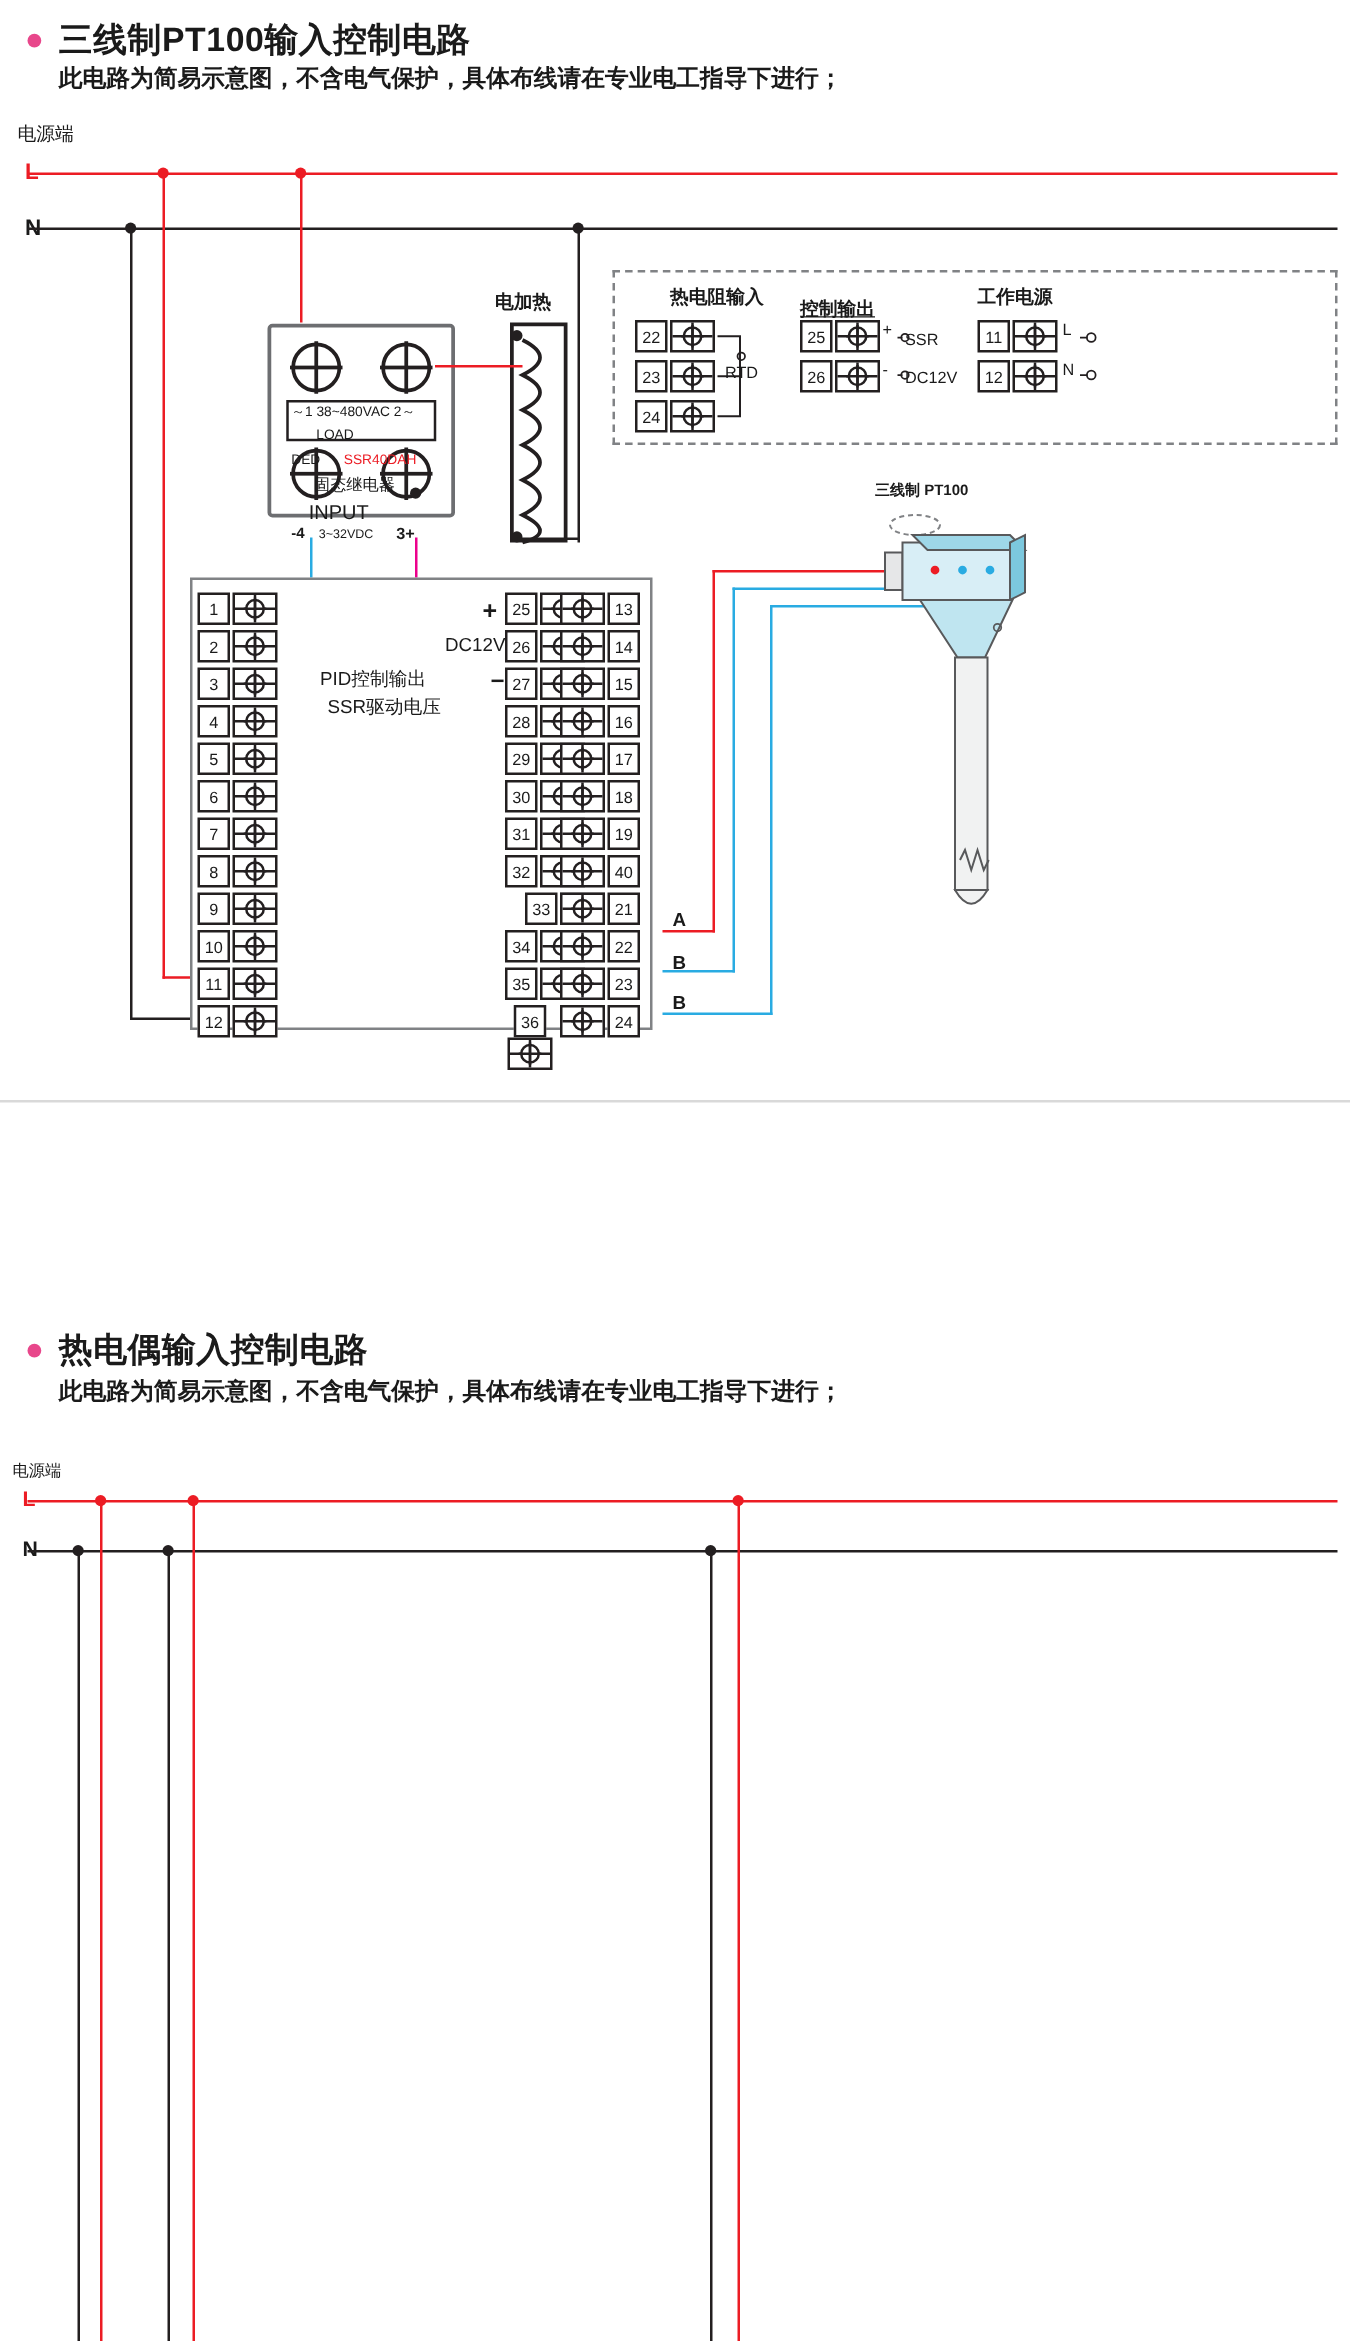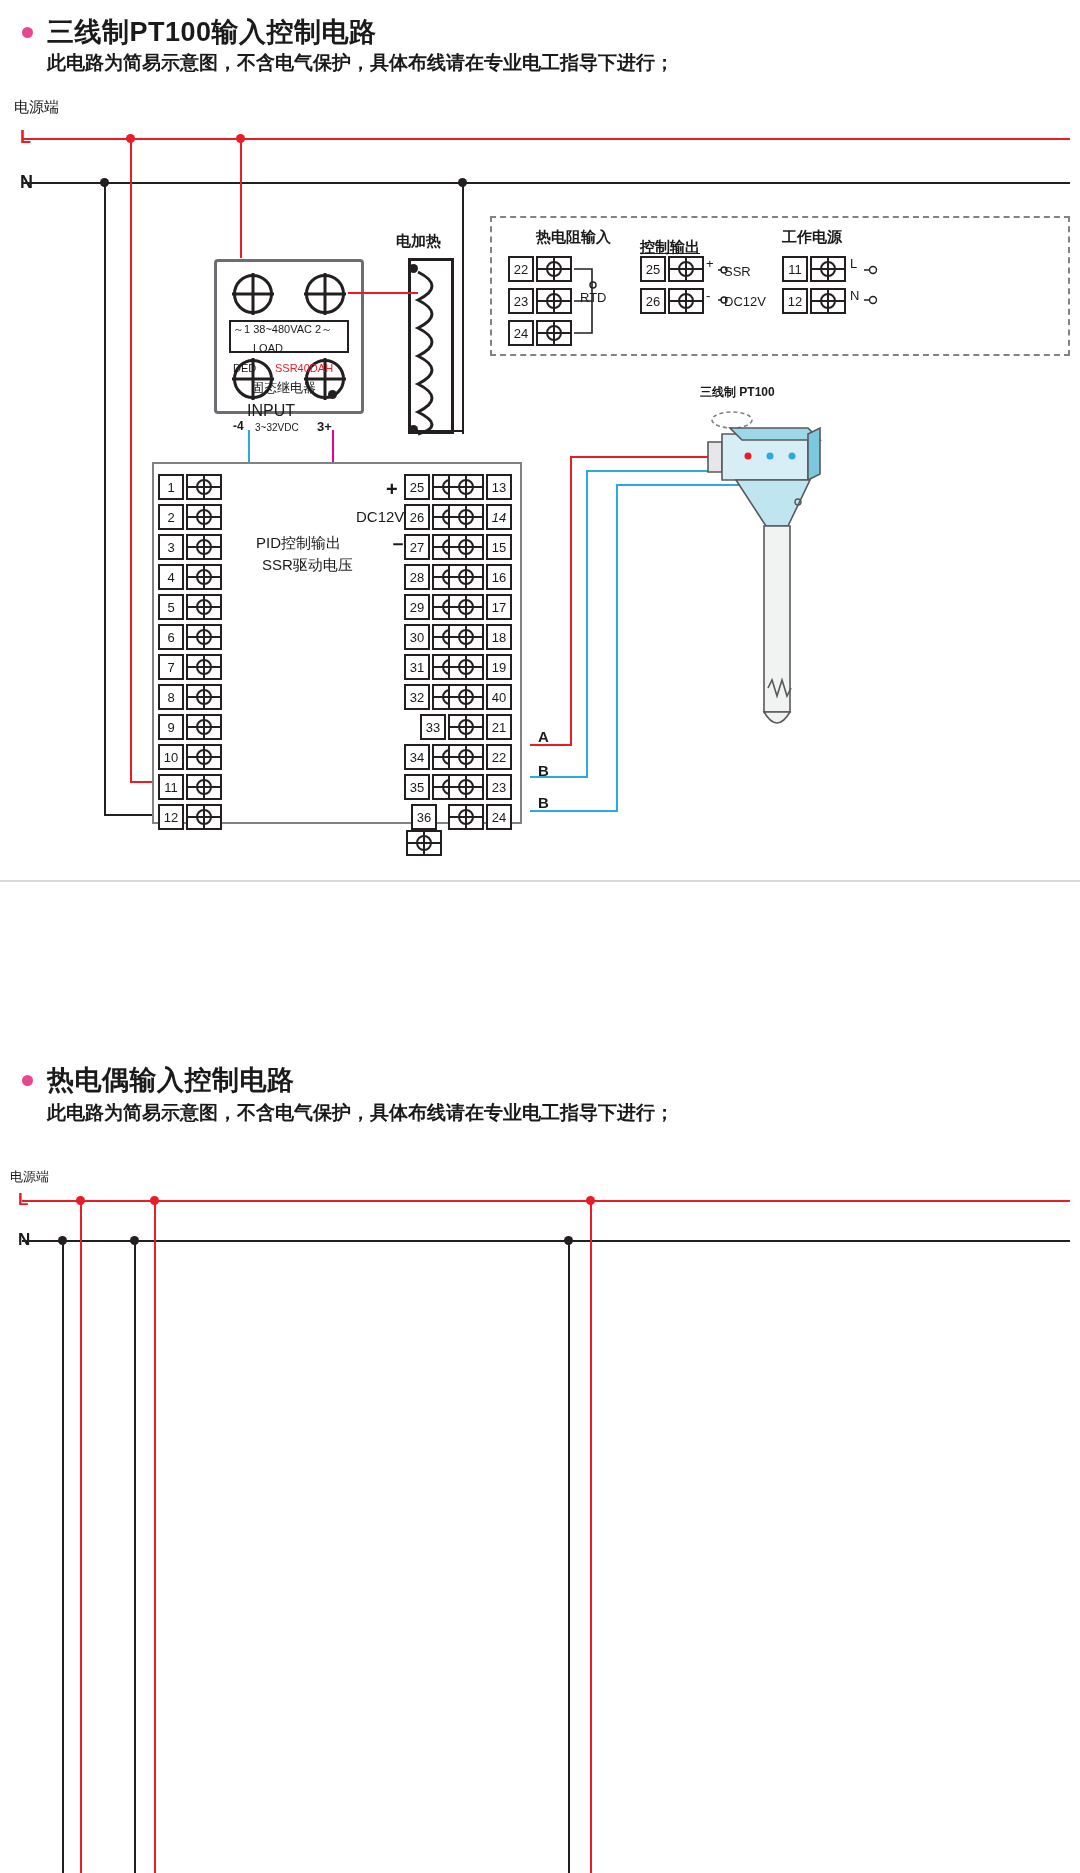--- a/index.html
+++ b/index.html
@@ -401,21 +401,21 @@
       </div>
     </div>
 
   <div id="s1-right">
       <div class="trow" style="left: 446px; top: 474px;">
         <span class="tscrew">
           <i></i>
         </span>
         <span class="tnum">13</span>
       </div>
-      <div class="trow" style="left: 446px; top: 504px; font-style: italic;">
+      <div class="trow" style="left: 446px; top: 504px;">
         <span class="tscrew">
           <i></i>
         </span>
         <span class="tnum">14</span>
       </div>
       <div class="trow" style="left: 446px; top: 534px;">
         <span class="tscrew">
           <i></i>
         </span>
         <span class="tnum">15</span>

